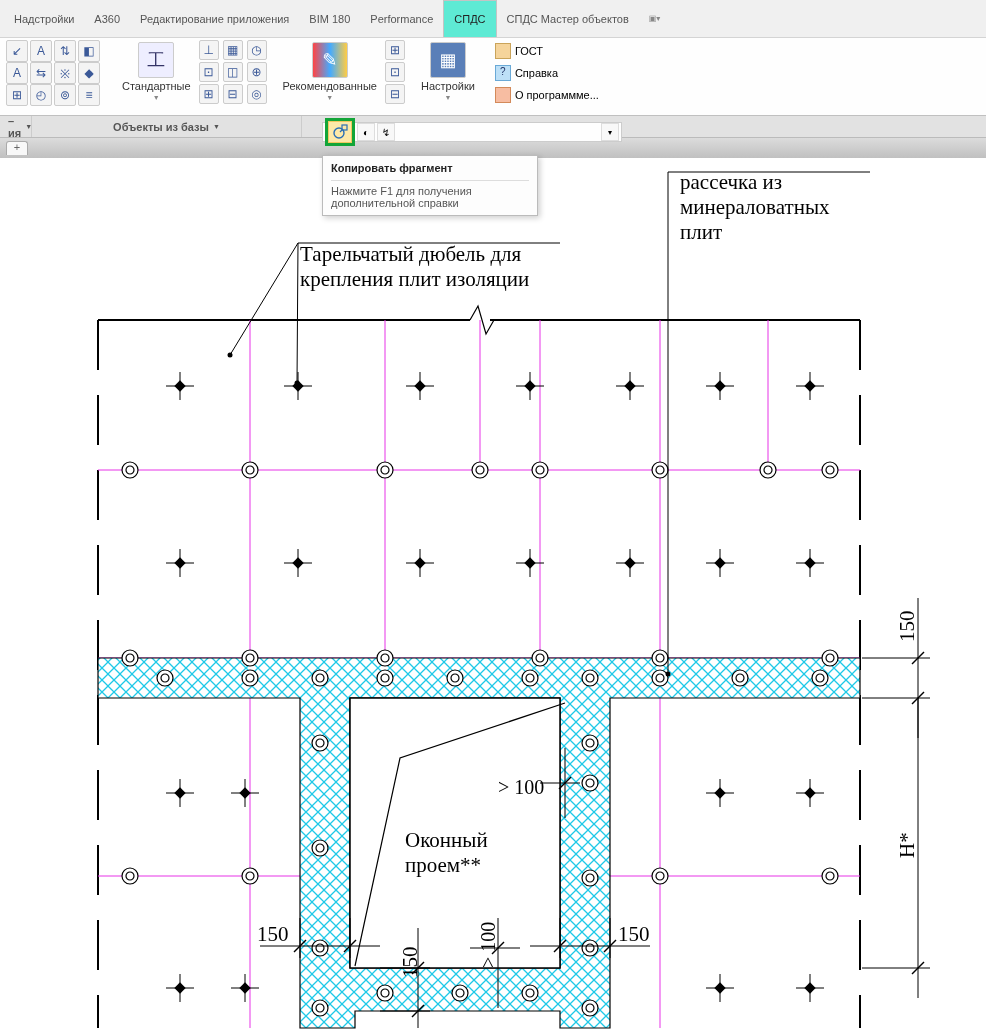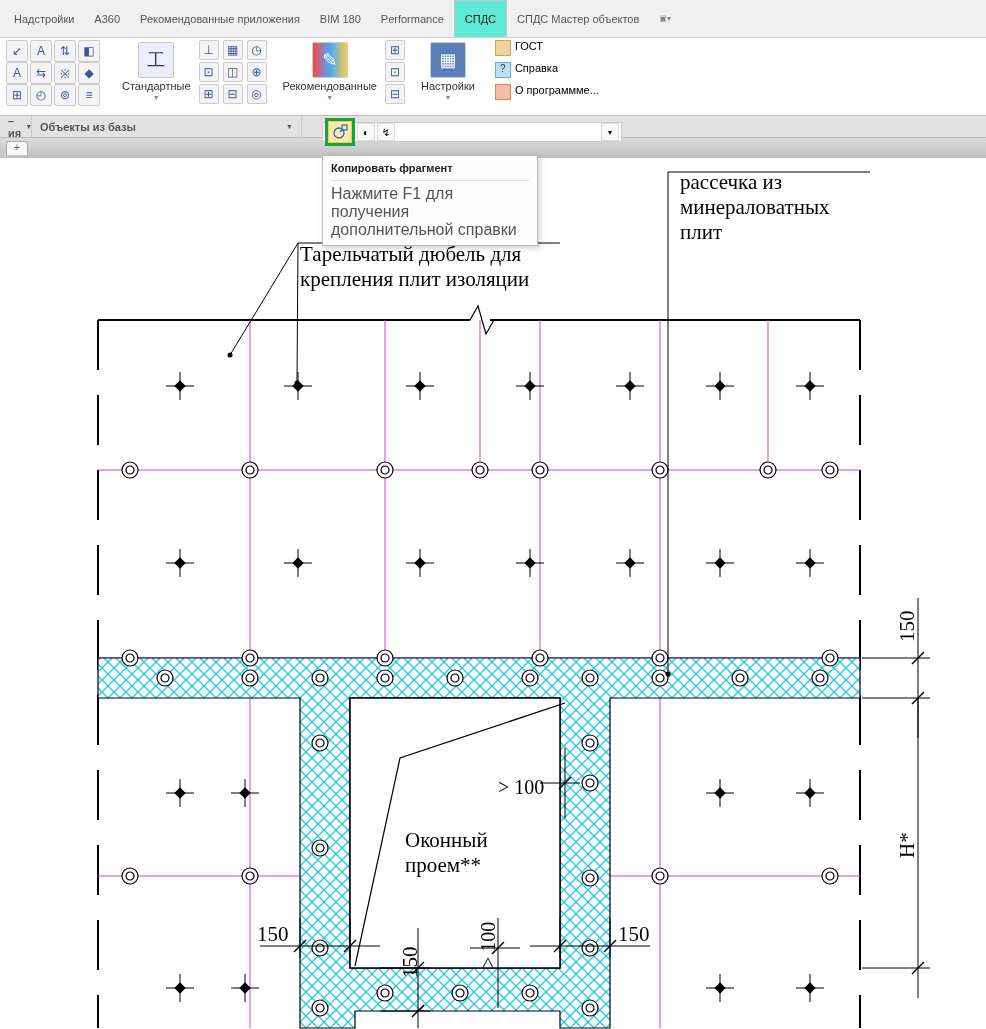--- a/index.html
+++ b/index.html
@@ -12,51 +12,51 @@
 
   .ribbon { background: #fefefe; height: 78px; display: flex; border-bottom: 1px solid #c0c0c0; }
   .ribbon-group { border-right: 0px; padding: 2px 6px; display: flex; flex-direction: column; height: 100%; position: relative; }
   .ribbon-group-row { display: flex; gap: 2px; }
   .ribbon-icon { width: 22px; height: 22px; background: #f4f4f4; border: 1px solid #ccc; display: flex; align-items: center; justify-content: center; font-size: 12px; color: #3b5998; border-radius: 2px; }
   .ribbon-icon.small { width: 20px; height: 20px; }
   .ribbon-big { display: flex; flex-direction: column; align-items: center; gap: 2px; padding: 2px 4px; }
   .ribbon-big-icon { width: 36px; height: 36px; background: #eef; border: 1px solid #ccc; border-radius: 2px; display:flex; align-items:center; justify-content:center; font-size: 18px; color:#336; }
   .ribbon-label { font-size: 11px; color: #333; text-align: center; white-space: nowrap; }
   .ribbon-col { display:flex; flex-direction: column; gap: 2px; }
-  .ribbon-help-row { display: flex; align-items: flex-start; gap: 4px; padding: 0 4px; height: 22px; }
+  .ribbon-help-row { display: flex; align-items: center; gap: 4px; padding: 0 4px; height: 22px; }
   .ribbon-help-icon { width: 16px; height: 16px; }
 
   .panel-label-bar { background: #e2e2e2; height: 22px; display: flex; border-bottom: 1px solid #bbb; }
   .panel-label { font-size: 11px; color: #555; padding: 4px 8px; border-right: 1px solid #ccc; display:flex; align-items:center; gap:4px;font-weight:bold; }
 
   .add-tab-bar { background: linear-gradient(#dcdcdc,#c0c0c0); height: 20px; display: flex; align-items: center; padding-left: 6px; }
   .add-tab { width: 22px; height: 14px; background: #f8f8f8; border: 1px solid #aaa; border-bottom: none; border-radius: 3px 3px 0 0; font-size: 11px; text-align: center; color:#666; line-height: 11px; }
 
   .canvas { position: relative; width: 986px; height: 887px; background: #fff; }
   svg.drawing { position: absolute; top: 0; left: 0; }
 
   .sub-ribbon { position: absolute; top: 122px; left: 322px; width: 300px; height: 20px; background: #fefefe; border: 1px solid #ccc; display:flex; align-items:center; gap:2px; padding: 1px 2px; }
   .sub-ribbon .sr-icon { width: 18px; height: 18px; border: 1px solid #ddd; background:#f8f8f8; display:flex; align-items:center; justify-content:center; font-size:10px; }
   .sr-highlight { border: 3px solid #13a538; padding: 0; }
   .sr-hover { background: #fde9a9 !important; border-color: #f0c95f !important; }
 
   .tooltip { position: absolute; top: 155px; left: 322px; width: 216px; background: #fdfdfd; border: 1px solid #bbb; box-shadow: 2px 2px 6px rgba(0,0,0,0.2); padding: 6px 8px; z-index: 100; }
   .tooltip-title { font-weight: bold; font-size: 11px; color: #222; margin-bottom: 6px; }
-  .tooltip-help { font-size: 16px; color: #555; border-top: 1px solid #ddd; padding-top: 4px; }
+  .tooltip-help { font-size: 11px; color: #555; border-top: 1px solid #ddd; padding-top: 4px; }
 
   .drawing-text { font-family: "Times New Roman", serif; position: absolute; color: #000; }
   .dim-text { font-family: "Times New Roman", serif; font-size: 21px; }
 </style>
 </head>
 <body>
 
 <div class="tabs-bar">
   <div class="tab">Надстройки</div>
   <div class="tab">A360</div>
-  <div class="tab">Рекомендованные приложения</div>
+  <div class="tab">Редактирование приложения</div>
   <div class="tab">BIM 180</div>
   <div class="tab">Performance</div>
   <div class="tab active">СПДС</div>
   <div class="tab">СПДС Мастер объектов</div>
   <div class="tab-chevron">▣▾</div>
 </div>
 
 <div class="ribbon">
 
   <div class="ribbon-group" style="width:112px;">
@@ -142,21 +142,21 @@
       <span>О программме...</span>
     </div>
   </div>
 </div>
 
 <div class="panel-label-bar">
   <div class="panel-label" style="width:32px;">
     <span>–ия</span>
       <span style="font-size:7px;">▼</span>
   </div>
-  <div class="panel-label" style="width:270px;justify-content:space-between;">
+  <div class="panel-label" style="width:270px;justify-content:center;">
     <span>Объекты из базы</span>
       <span style="font-size:7px;">▼</span>
   </div>
 </div>
 
 <div class="add-tab-bar">
   <div class="add-tab">+</div>
 </div>
 
 <div class="sub-ribbon">

